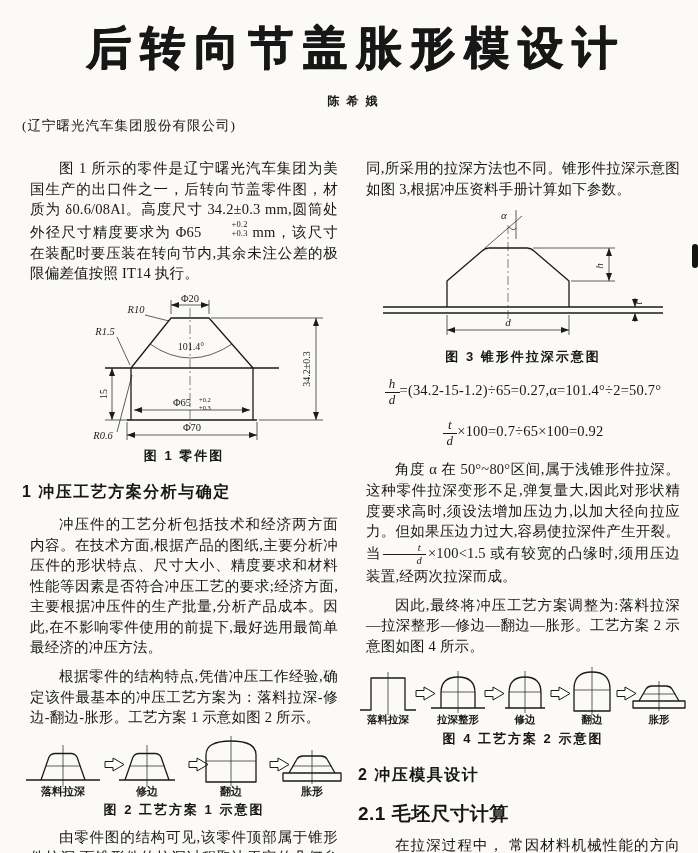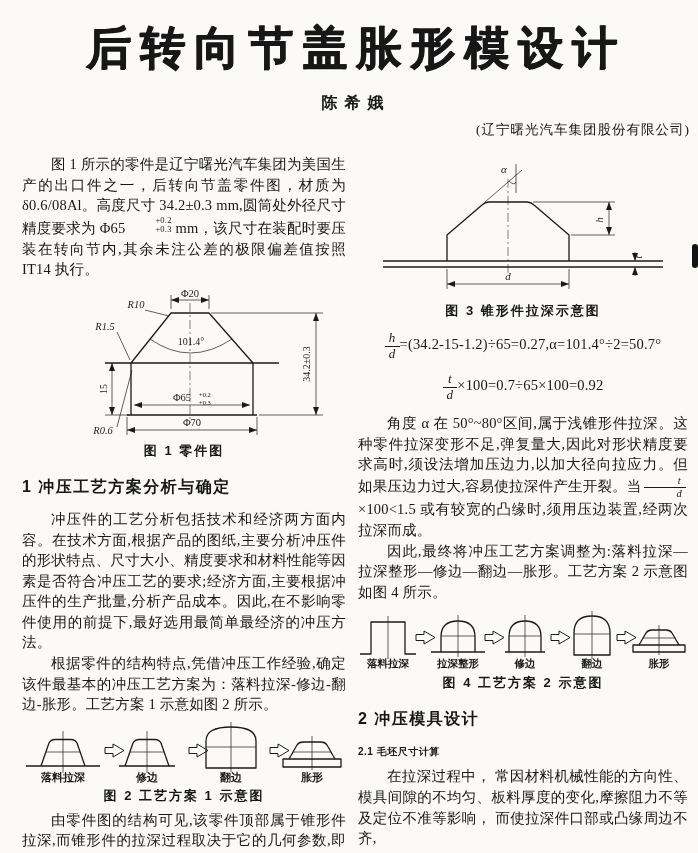--- a/index.html
+++ b/index.html
@@ -7,29 +7,29 @@
     width:698px;height:853px;overflow:hidden;position:relative;
     background:#fbfaf6;color:#171717;
     font-family:"Liberation Serif",serif;
   }
   .page{box-sizing:border-box;width:698px;height:668px;padding:8px 8px 0 22px;position:relative}
   .title{
     font-size:45px;font-weight:900;text-align:center;margin:10px 0 0;
     letter-spacing:9px;white-space:nowrap;
     text-shadow:1px 0 0 #171717,0 1px 0 #171717;
   }
-  .author{text-align:center;font-size:16px;font-weight:bold;letter-spacing:7px;margin-top:15px}
-  .affil{text-align:right;font-size:13.5px;margin-top:7px;letter-spacing:1px}
+  .author{text-align:center;font-size:12px;font-weight:bold;letter-spacing:7px;margin-top:15px}
+  .affil{text-align:left;font-size:13.5px;margin-top:7px;letter-spacing:1px}
   .columns{display:flex;gap:12px;margin-top:15px}
   .col-left{width:324px}
   .col-right{width:330px}
-  p.body{margin:0;font-size:14.5px;line-height:20.6px;text-align:justify;letter-spacing:.2px}
+  p.body{margin:8px;font-size:14.5px;line-height:20.6px;text-align:justify;letter-spacing:.2px}
   p.ind{text-indent:2em}
   h2.sec{font-family:Liberation Sans, sans-serif;font-size:16px;font-weight:bold;margin:17px 0 11px;letter-spacing:1.5px}
-  h3.subsec{font-family:"Liberation Sans",sans-serif;font-size:10px;font-weight:bold;margin:15px 0 7px;letter-spacing:.5px}
+  h3.subsec{font-family:"Liberation Sans",sans-serif;font-size:19px;font-weight:bold;margin:15px 0 7px;letter-spacing:.5px}
   .fig{margin:7px 0 5px;text-align:center}
   .fig svg{display:block;margin:0 auto}
   .figcap{font-family:"Liberation Sans",sans-serif;font-weight:bold;font-size:13px;margin-top:3px;letter-spacing:2px;text-align:center}
   svg text{fill:#1b1b1b;font-family:"Liberation Serif",serif}
   svg text.it{font-style:italic}
   svg text.lab{font-family:"Liberation Sans",sans-serif;font-weight:bold}
   .ol{stroke:#1b1b1b;fill:none;stroke-width:1.3;stroke-linejoin:round}
   .dim{stroke:#1b1b1b;fill:none;stroke-width:.7}
   .cl{stroke:#1b1b1b;fill:none;stroke-width:.55;stroke-dasharray:9 3 2 3}
   .blk{fill:#fff;stroke:#1b1b1b;stroke-width:1;stroke-linejoin:round}
@@ -138,20 +138,21 @@
           <text class="lab" x="289" y="59" text-anchor="middle" font-size="11">胀形</text>
         </svg>
         <figcaption class="figcap">图 2  工艺方案 1 示意图</figcaption>
       </figure>
 
       <p class="body ind">由零件图的结构可见,该零件顶部属于锥形件拉深,而锥形件的拉深过程取决于它的几何参数,即零件的相对高度、锥度及材料的相对厚度。几何参数不</p>
     </div>
 
     <div class="col-right">
 
+      <p class="body">同,所采用的拉深方法也不同。锥形件拉深示意图如图 3,根据冲压资料手册计算如下参数。</p>
 
       <figure class="fig">
         <svg width="300" height="138" viewBox="0 0 300 138">
 
           <path class="ol" stroke-width="1.1" d="M10,100 H290 M10,106 H290"></path>
 
           <path class="ol" stroke-width="1.2" d="M74,100 V74 L109,44 Q112,41 116,41 H154 Q158,41 161,44 L196,74 V100"></path>
           <path class="cl" d="M135,18 V114"></path>
 
           <path class="dim" d="M112,41 L149,9 M143,3 V32"></path>

